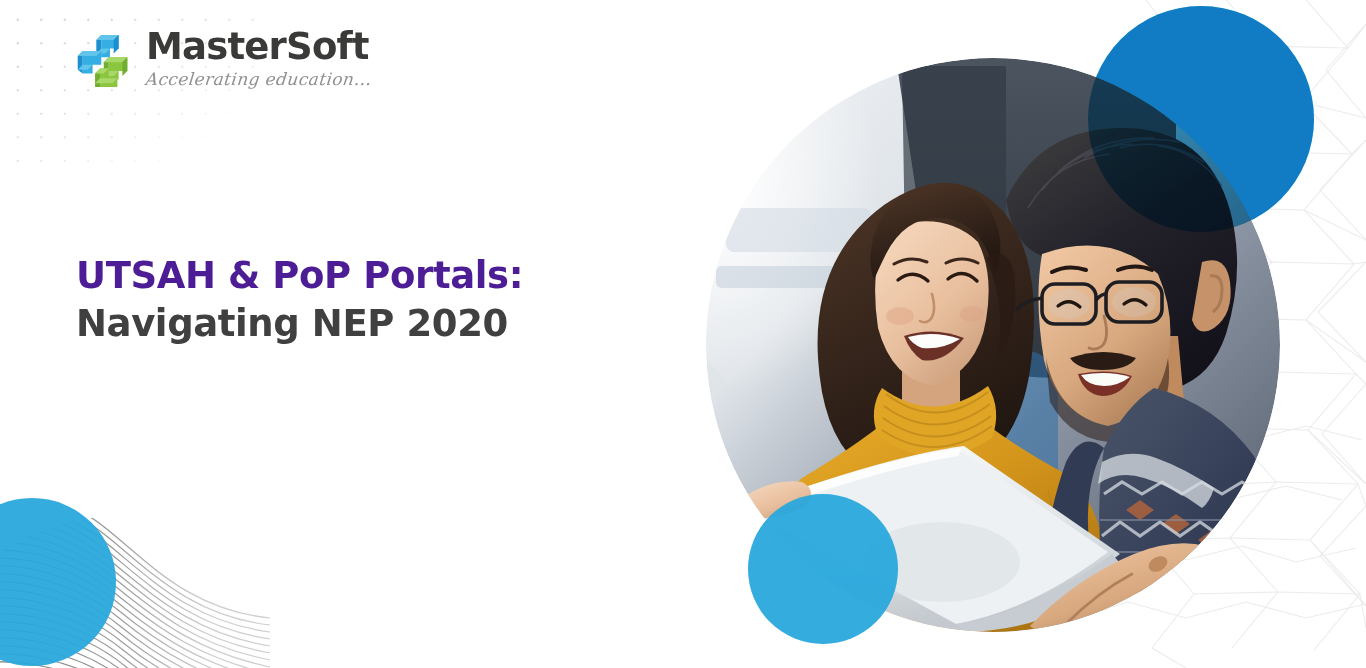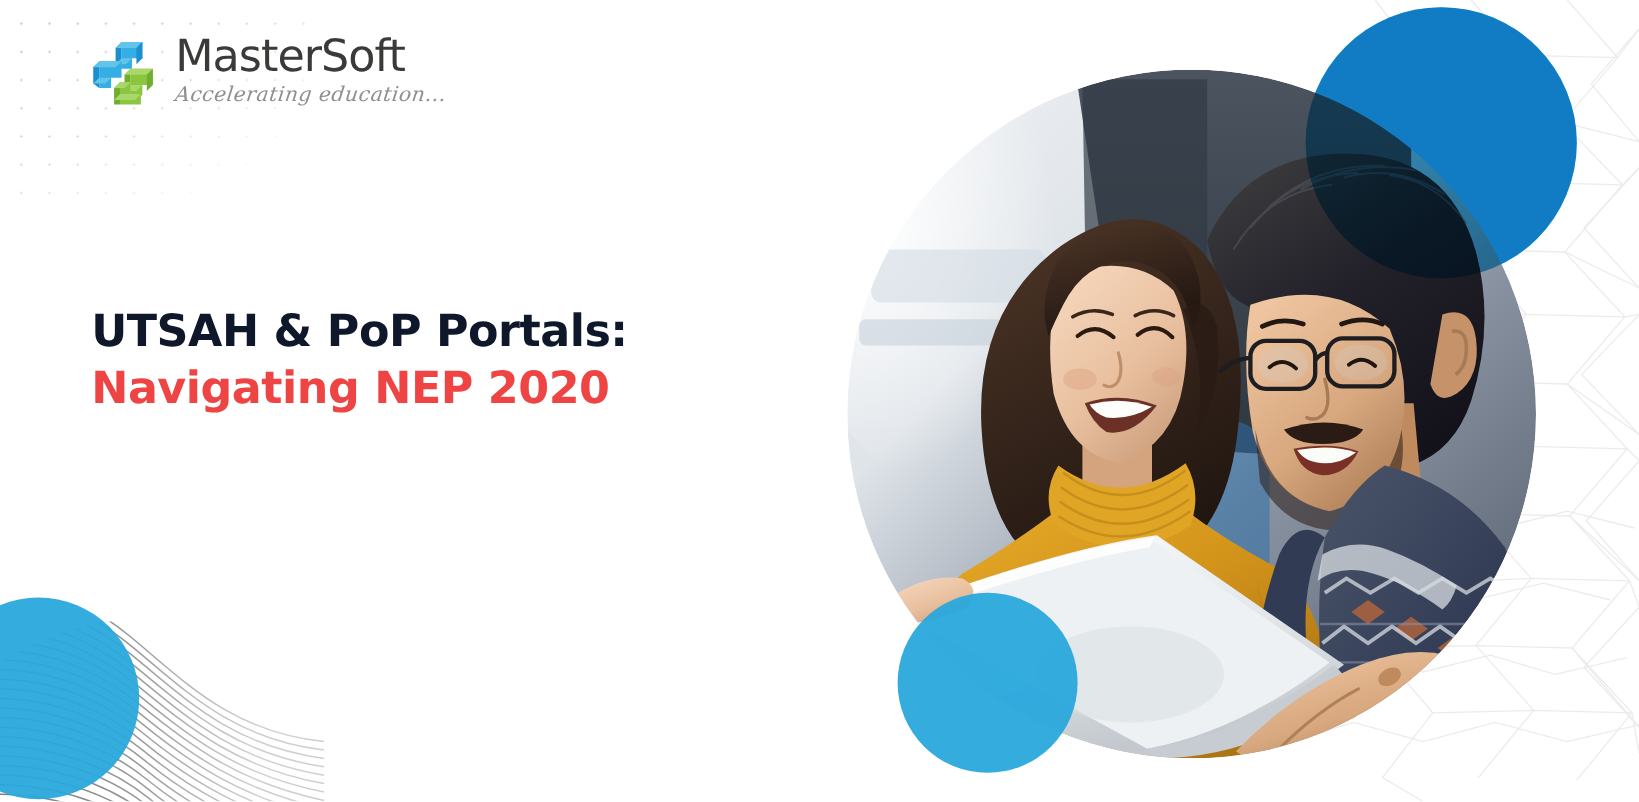--- a/index.html
+++ b/index.html
@@ -105,21 +105,21 @@
     left:74px; top:28px;
     z-index:10;
     display:flex;
     align-items:flex-start;
   }
   #logo-mark { width:62px; height:62px; flex:none; margin-top:2px; }
   #logo-mark svg { display:block; width:100%; height:100%; }
   #logo-text { margin-left:10px; }
   #logo-wordmark {
     font-family:"DejaVu Sans", sans-serif;
-    font-weight:normal;
+    font-weight:bold;
     font-size:37px;
     letter-spacing:-0.8px;
     color:#3a3a38;
     line-height:1.05;
   }
   #logo-tagline {
     font-family:"DejaVu Serif", serif;
     font-style:italic;
     font-size:17px;
     color:#8f8f8f;
@@ -138,22 +138,22 @@
     width:560px;
   }
   #headline .line {
     font-family:"DejaVu Sans", sans-serif;
     font-weight:bold;
     font-size:37px;
     line-height:48px;
     letter-spacing:-0.4px;
     white-space:nowrap;
   }
-  #headline-line1 { color:#0f172a; }
-  #headline-line2, #headline-line3 { color:#ef4444; }
+  #headline-line1 { color:#4c1d95; }
+  #headline-line2, #headline-line3 { color:#404040; }
 </style>
 </head>
 <body>
 
 <div id="banner">
 
   <div class="bg-layer" id="dot-grid"></div>
 
   <div class="bg-layer" id="mesh-right">
     <svg viewBox="0 0 700 668" preserveAspectRatio="none" aria-hidden="true">

